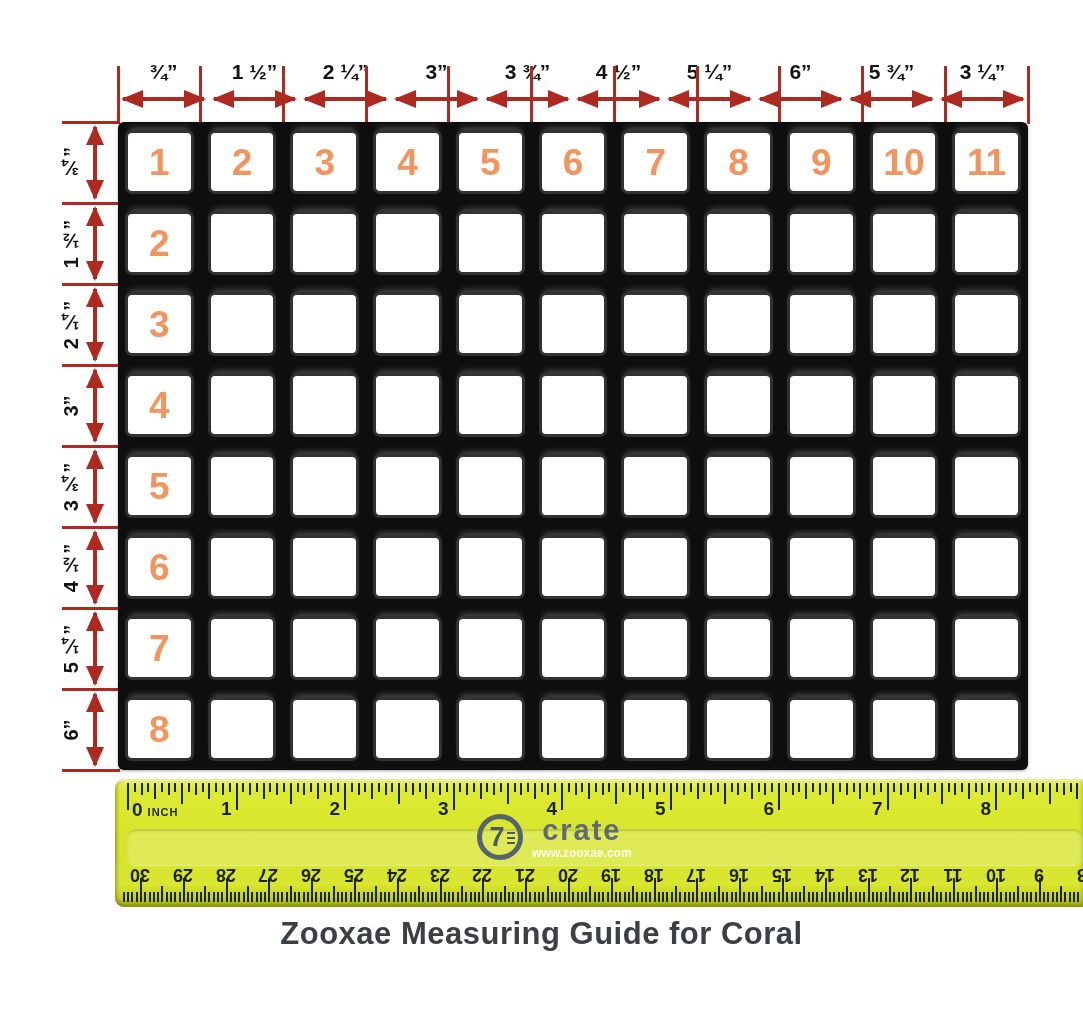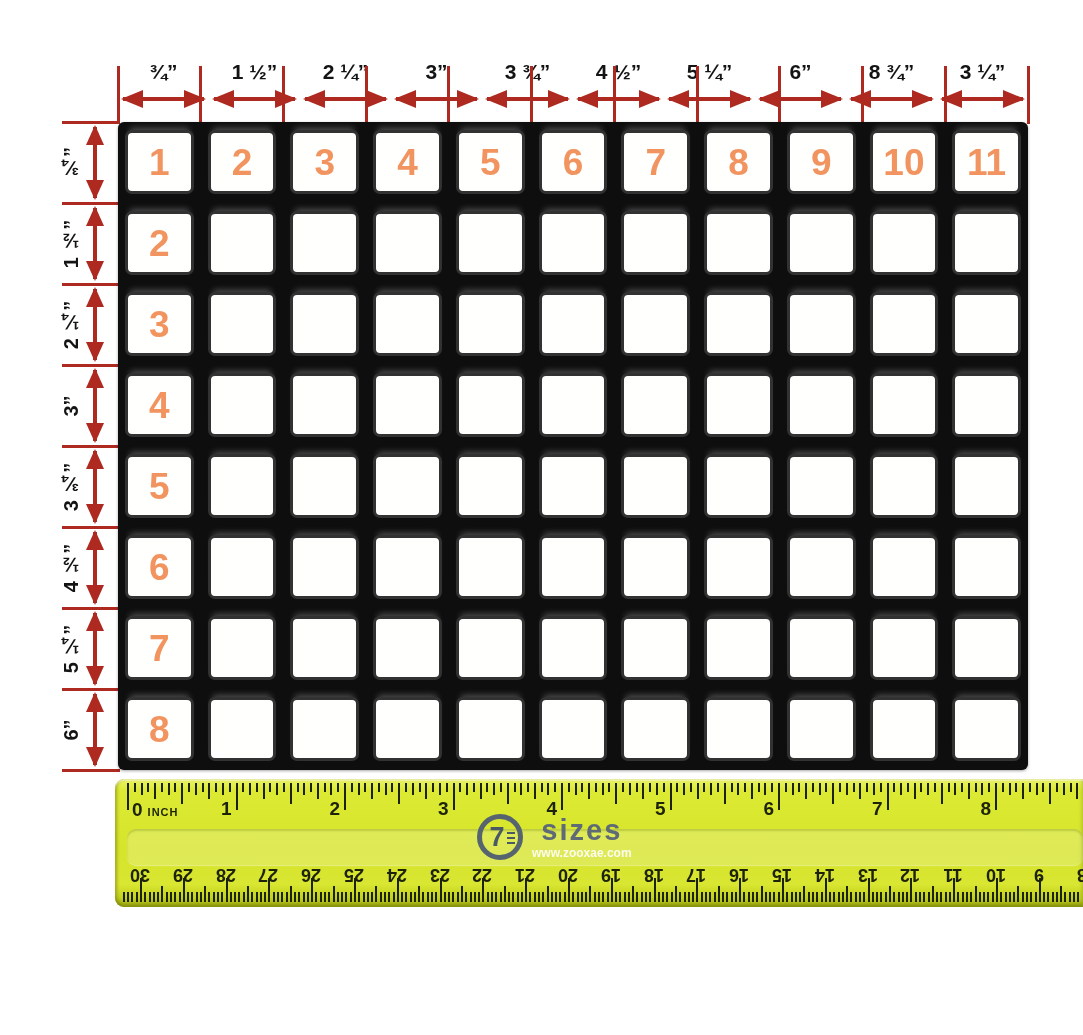--- a/index.html
+++ b/index.html
@@ -160,21 +160,21 @@
       </div>
       <div class="tb-seg">
         <div class="tb-label">6”</div>
         <div class="h-arrow">
           <div class="h-shaft"></div>
           <div class="h-head-l"></div>
           <div class="h-head-r"></div>
         </div>
       </div>
       <div class="tb-seg">
-        <div class="tb-label">8 ¾”</div>
+        <div class="tb-label">5 ¾”</div>
         <div class="h-arrow">
           <div class="h-shaft"></div>
           <div class="h-head-l"></div>
           <div class="h-head-r"></div>
         </div>
       </div>
       <div class="tb-seg">
         <div class="tb-label">3 ¼”</div>
         <div class="h-arrow">
           <div class="h-shaft"></div>
@@ -583,21 +583,21 @@
     <div class="logo">
       <div class="logo-circle">
         <span class="logo-mark">7</span>
         <span class="logo-lines">
             <i></i>
             <i></i>
             <i></i>
           </span>
       </div>
       <div class="logo-text">
-        <span class="logo-brand">sizes</span>
+        <span class="logo-brand">crate</span>
         <span class="logo-url">www.zooxae.com</span>
       </div>
     </div>
   <div class="itick" style="left: 12px; height: 27px;"></div>
       <div class="itick" style="left: 18.7812px; height: 9px;"></div>
       <div class="itick" style="left: 25.5625px; height: 12px;"></div>
       <div class="itick" style="left: 32.3438px; height: 9px;"></div>
       <div class="itick" style="left: 39.125px; height: 16px;"></div>
       <div class="itick" style="left: 45.9062px; height: 9px;"></div>
       <div class="itick" style="left: 52.6875px; height: 12px;"></div>
@@ -985,17 +985,18 @@
       <div class="cnum" style="left: 667px;">15</div>
       <div class="cnum" style="left: 709.8px;">14</div>
       <div class="cnum" style="left: 752.6px;">13</div>
       <div class="cnum" style="left: 795.4px;">12</div>
       <div class="cnum" style="left: 838.2px;">11</div>
       <div class="cnum" style="left: 881px;">10</div>
       <div class="cnum" style="left: 923.8px;">9</div>
       <div class="cnum" style="left: 966.6px;">8</div>
     </div>
 
+  <div class="title">Zooxae Measuring Guide for Coral</div>
   <div class="subtitle">
     <br>
   </div>
 
 </div>
 
 </body></html>

